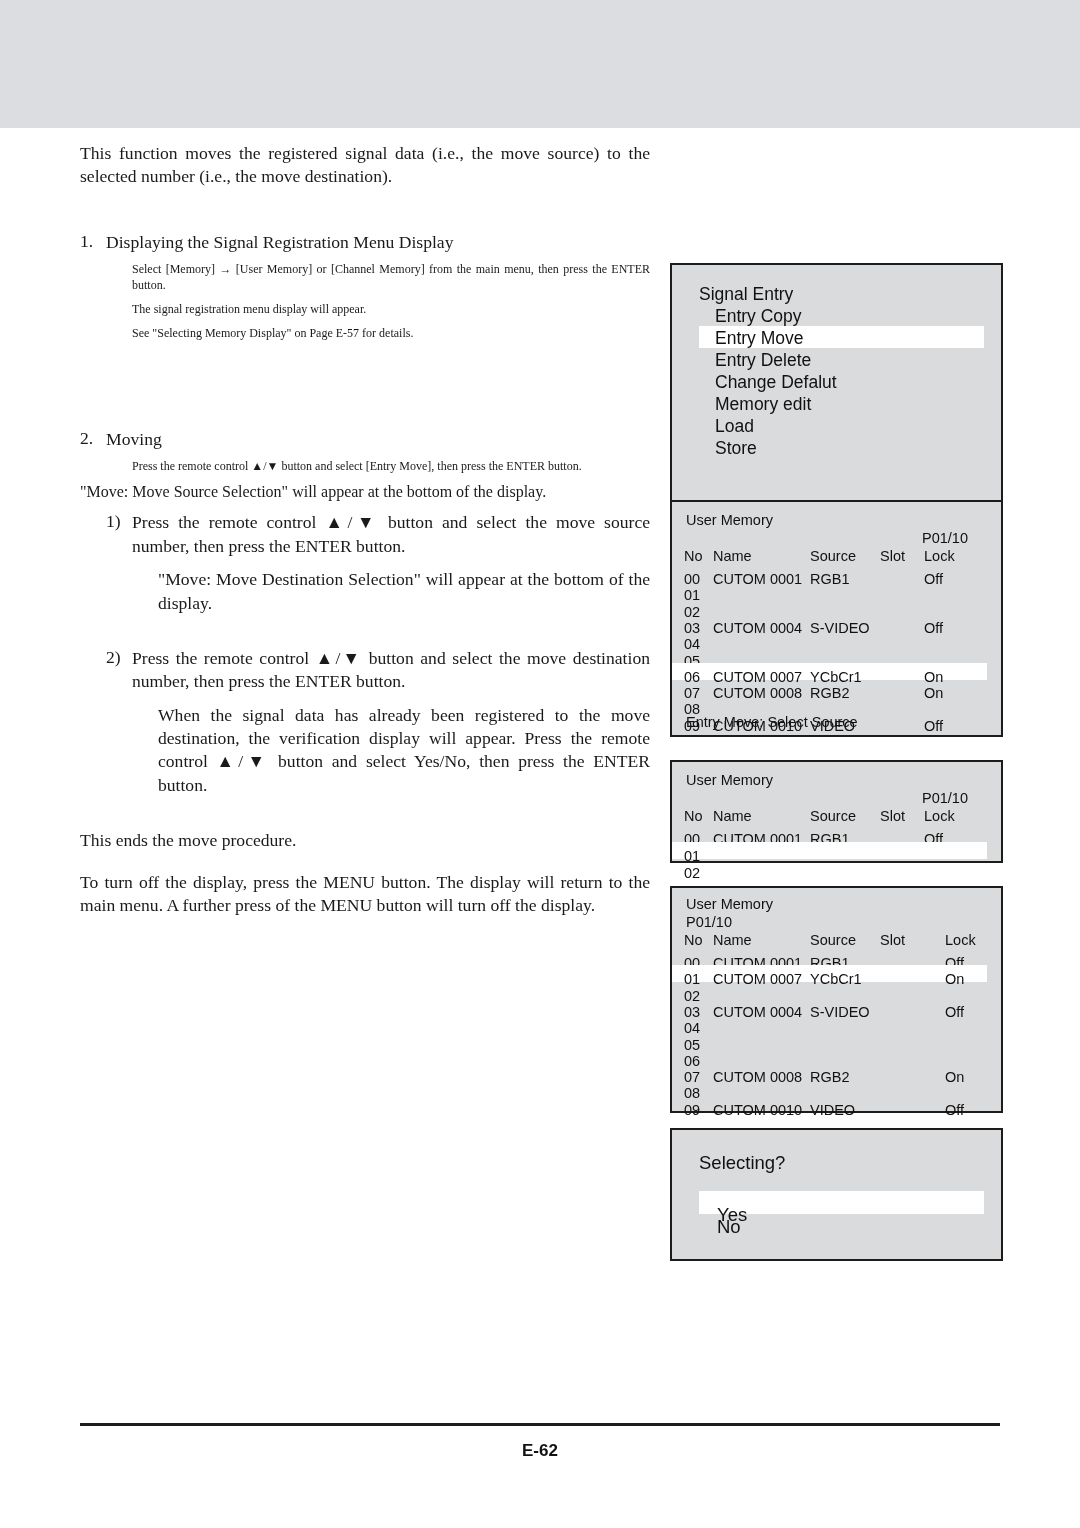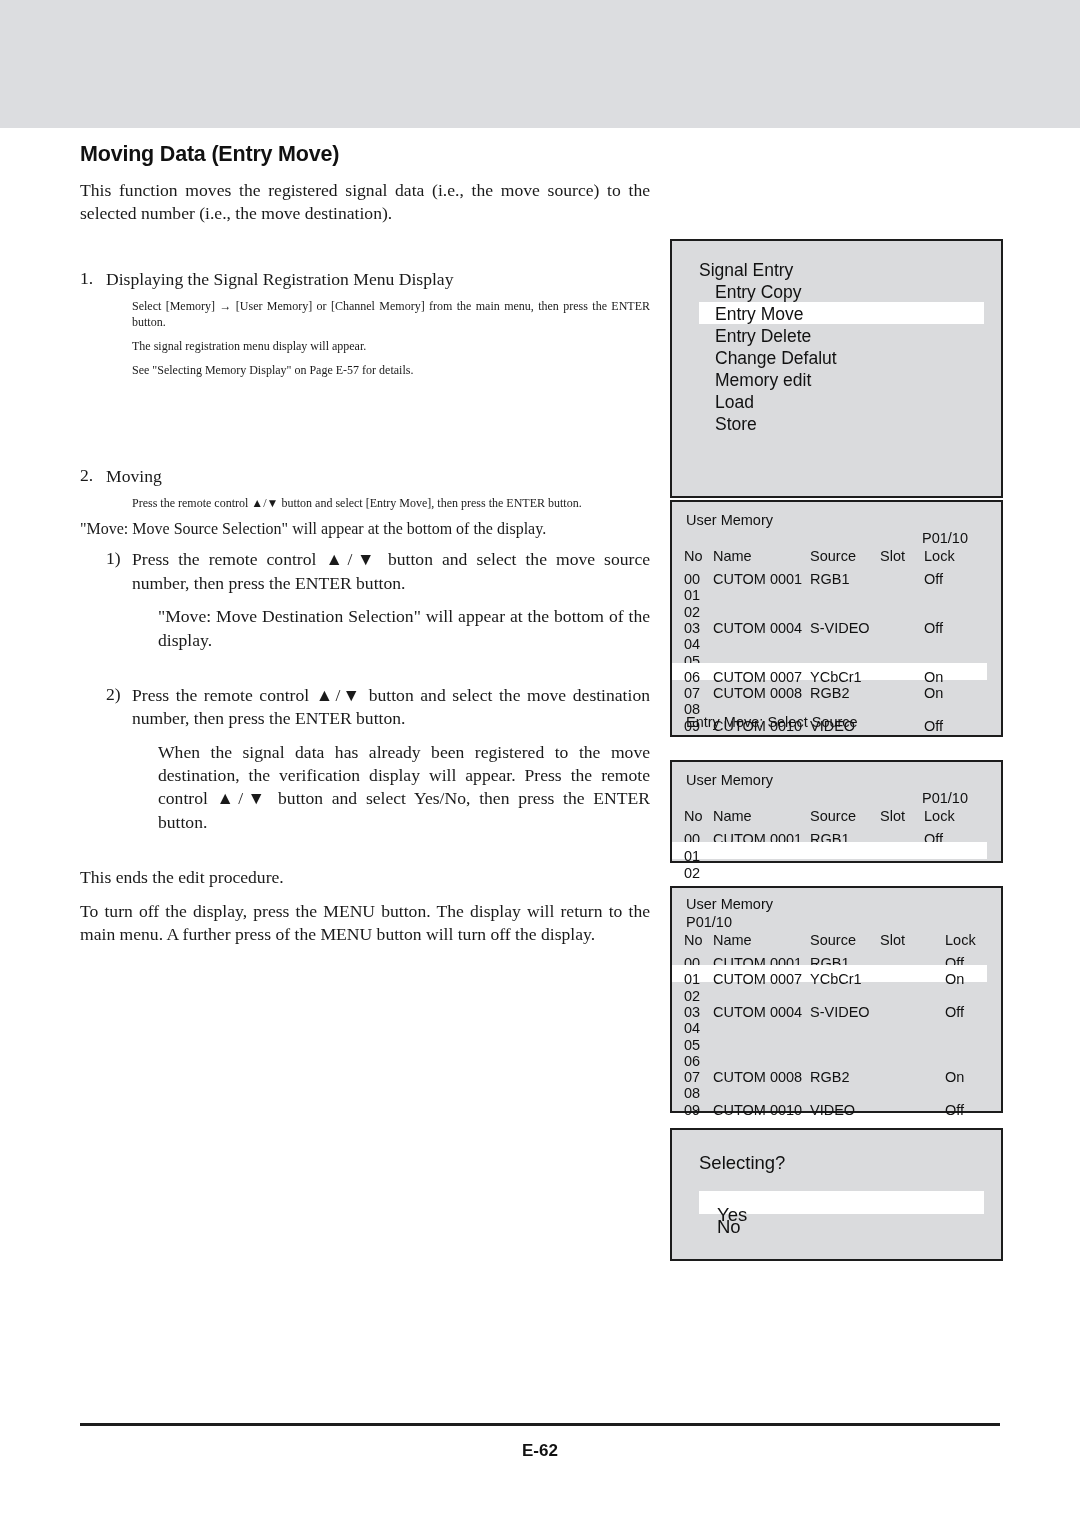--- a/index.html
+++ b/index.html
@@ -115,21 +115,21 @@
     left: 670px;
     width: 333px;
     background: #dadbdd;
     border: 2px solid #1c1c1c;
     box-sizing: border-box;
     font-family: "Liberation Sans", sans-serif;
     color: #111;
   }
 
   
-  #panel-signal-entry { top: 111px; height: 259px; text-decoration: underline; }
+  #panel-signal-entry { top: 135px; height: 259px; text-decoration: underline; }
   .menu-title {
     position: absolute;
     left: 27px; top: 19px;
     font-size: 17.5px;
   }
   .menu-item {
     position: absolute;
     left: 43px;
     font-size: 17.5px;
     white-space: nowrap;
@@ -217,21 +217,20 @@
 </style>
 </head>
 <body>
 
 <div class="top-band"></div>
 
 <div class="page">
 
   <div class="left-col">
 
-    <h1 class="doc-title">Moving Data (Entry Move)</h1>
 
     <p class="para">This function moves the registered signal data (i.e., the move source) to the selected number (i.e., the move destination).</p>
 
     <div class="spacer-lg"></div>
 
     <div class="step">
       <span class="num">1.</span>
       <div class="step-title">Displaying the Signal Registration Menu Display</div>
       <div class="sub" style="margin-top:8px;">Select [Memory] → [User Memory] or [Channel Memory] from the main menu, then press the ENTER button.</div>
       <div class="sub nojust" style="margin-top:8px;">The signal registration menu display will appear.</div>
@@ -255,22 +254,22 @@
     </div>
 
     <div class="substep" style="margin-top:32px;">
       <span class="num">2)</span>
       <div class="body">Press the remote control ▲/▼ button and select the move destination number, then press the ENTER button.</div>
       <div class="indent">When the signal data has already been registered to the move destination, the verification display will appear. Press the remote control ▲/▼ button and select Yes/No, then press the ENTER button.</div>
     </div>
 
     <div style="height:32px;"></div>
 
-    <p class="para nojust">This ends the edit procedure.</p>
-    <p class="para" style="margin-top:10px;">To turn off the display, press the MENU button. The display will return to the main menu. A further press of the MENU button will turn off the display.</p>
+    <p class="para nojust">This ends the move procedure.</p>
+    <p class="para" style="margin-top:18px;">To turn off the display, press the MENU button. The display will return to the main menu. A further press of the MENU button will turn off the display.</p>
   </div>
 
   <div class="osd" id="panel-signal-entry">
     <div class="menu-title">Signal Entry</div>
     <div id="se-items">
         <div class="menu-item" style="top: 41px;">Entry Copy</div>
         <div class="menu-hl" style="top: 61px;"></div>
         <div class="menu-item" style="top: 63px;">Entry Move</div>
         <div class="menu-item" style="top: 85px;">Entry Delete</div>
         <div class="menu-item" style="top: 107px;">Change Defalut</div>

